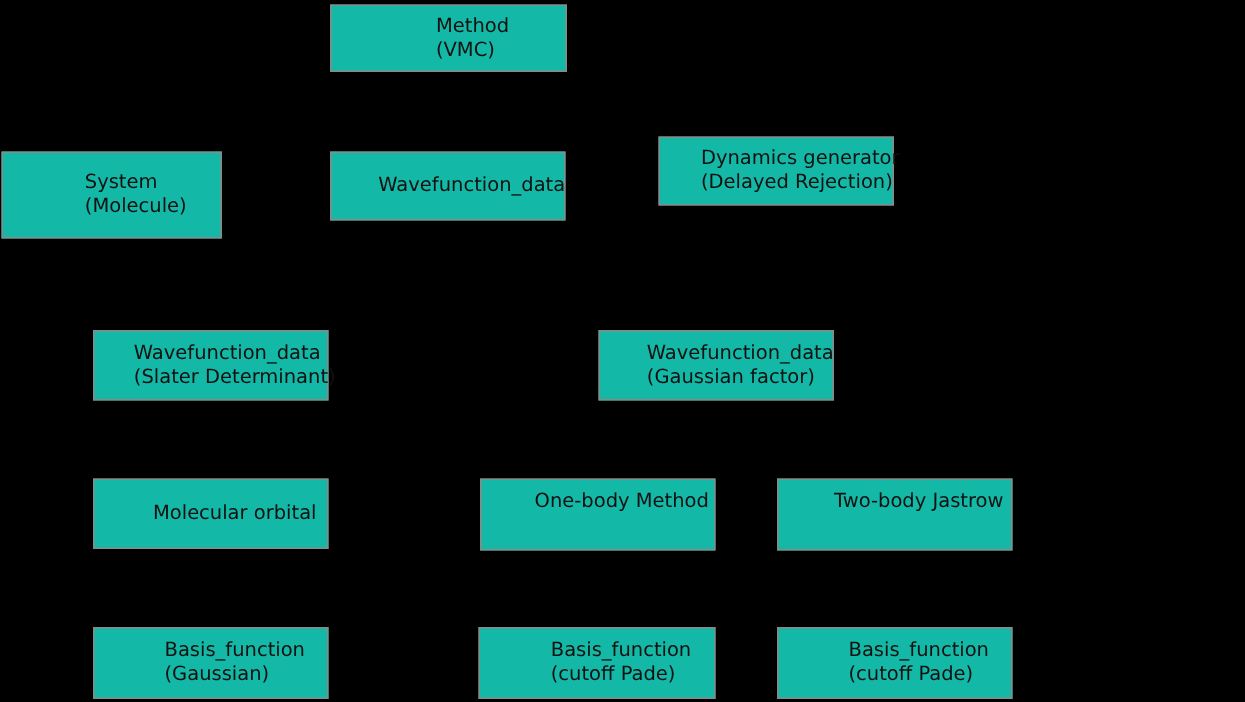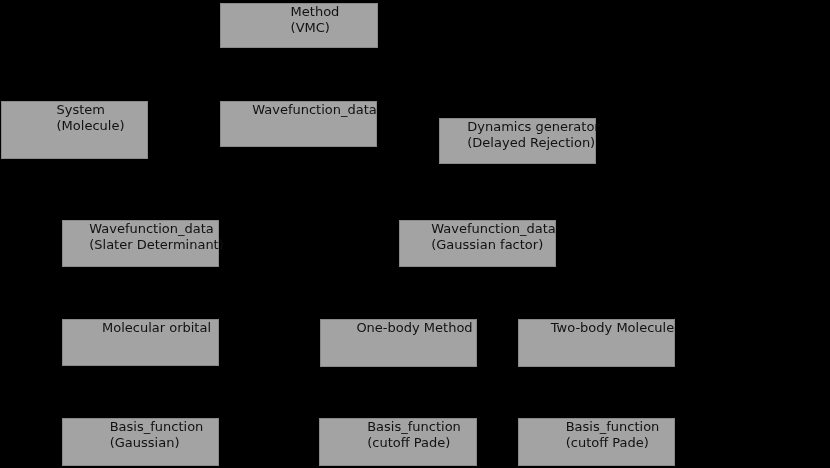--- a/index.html
+++ b/index.html
@@ -11,42 +11,43 @@
     position: relative;
     width: 830px;
     height: 468px;
     background: #000000;
     overflow: hidden;
     font-family: "DejaVu Sans", "Liberation Sans", sans-serif;
   }
   .node {
     position: absolute;
     box-sizing: border-box;
-    background: #a3a3a3;
+    background: #14b8a6;
     border: 1px solid #8a8a8a;
     display: flex;
+    align-items: center;
     justify-content: center;
     padding-left: 32px;
   }
   .label {
     text-align: left;
     color: #111111;
     font-size: 13px;
     line-height: 16px;
   }
   .line {
     display: block;
     white-space: pre;
     min-height: 16px;
   }
   
   .n1  { left: 220px; top: 3px;   width: 158px; height: 45px; }
   .n2  { left: 1px;   top: 101px; width: 147px; height: 58px; }
   .n3  { left: 220px; top: 101px; width: 157px; height: 46px; }
-  .n4  { left: 439px; top: 118px; width: 157px; height: 46px; }
+  .n4  { left: 439px; top: 91px; width: 157px; height: 46px; }
   .n5  { left: 62px;  top: 220px; width: 157px; height: 47px; }
   .n6  { left: 399px; top: 220px; width: 157px; height: 47px; }
   .n7  { left: 62px;  top: 319px; width: 157px; height: 47px; }
   .n8  { left: 320px; top: 319px; width: 157px; height: 48px; }
   .n9  { left: 518px; top: 319px; width: 157px; height: 48px; }
   .n10 { left: 62px;  top: 418px; width: 157px; height: 48px; }
   .n11 { left: 319px; top: 418px; width: 158px; height: 48px; }
   .n12 { left: 518px; top: 418px; width: 157px; height: 48px; }
 </style>
 </head>
@@ -103,21 +104,21 @@
 
   <div class="node n8">
     <div class="label">
       <span class="line">One-body Method</span>
       <span class="line"></span>
     </div>
   </div>
 
   <div class="node n9">
     <div class="label">
-      <span class="line">Two-body Molecule</span>
+      <span class="line">Two-body Jastrow</span>
       <span class="line"></span>
     </div>
   </div>
 
   <div class="node n10">
     <div class="label">
       <span class="line">Basis_function</span>
       <span class="line">(Gaussian)</span>
     </div>
   </div>

